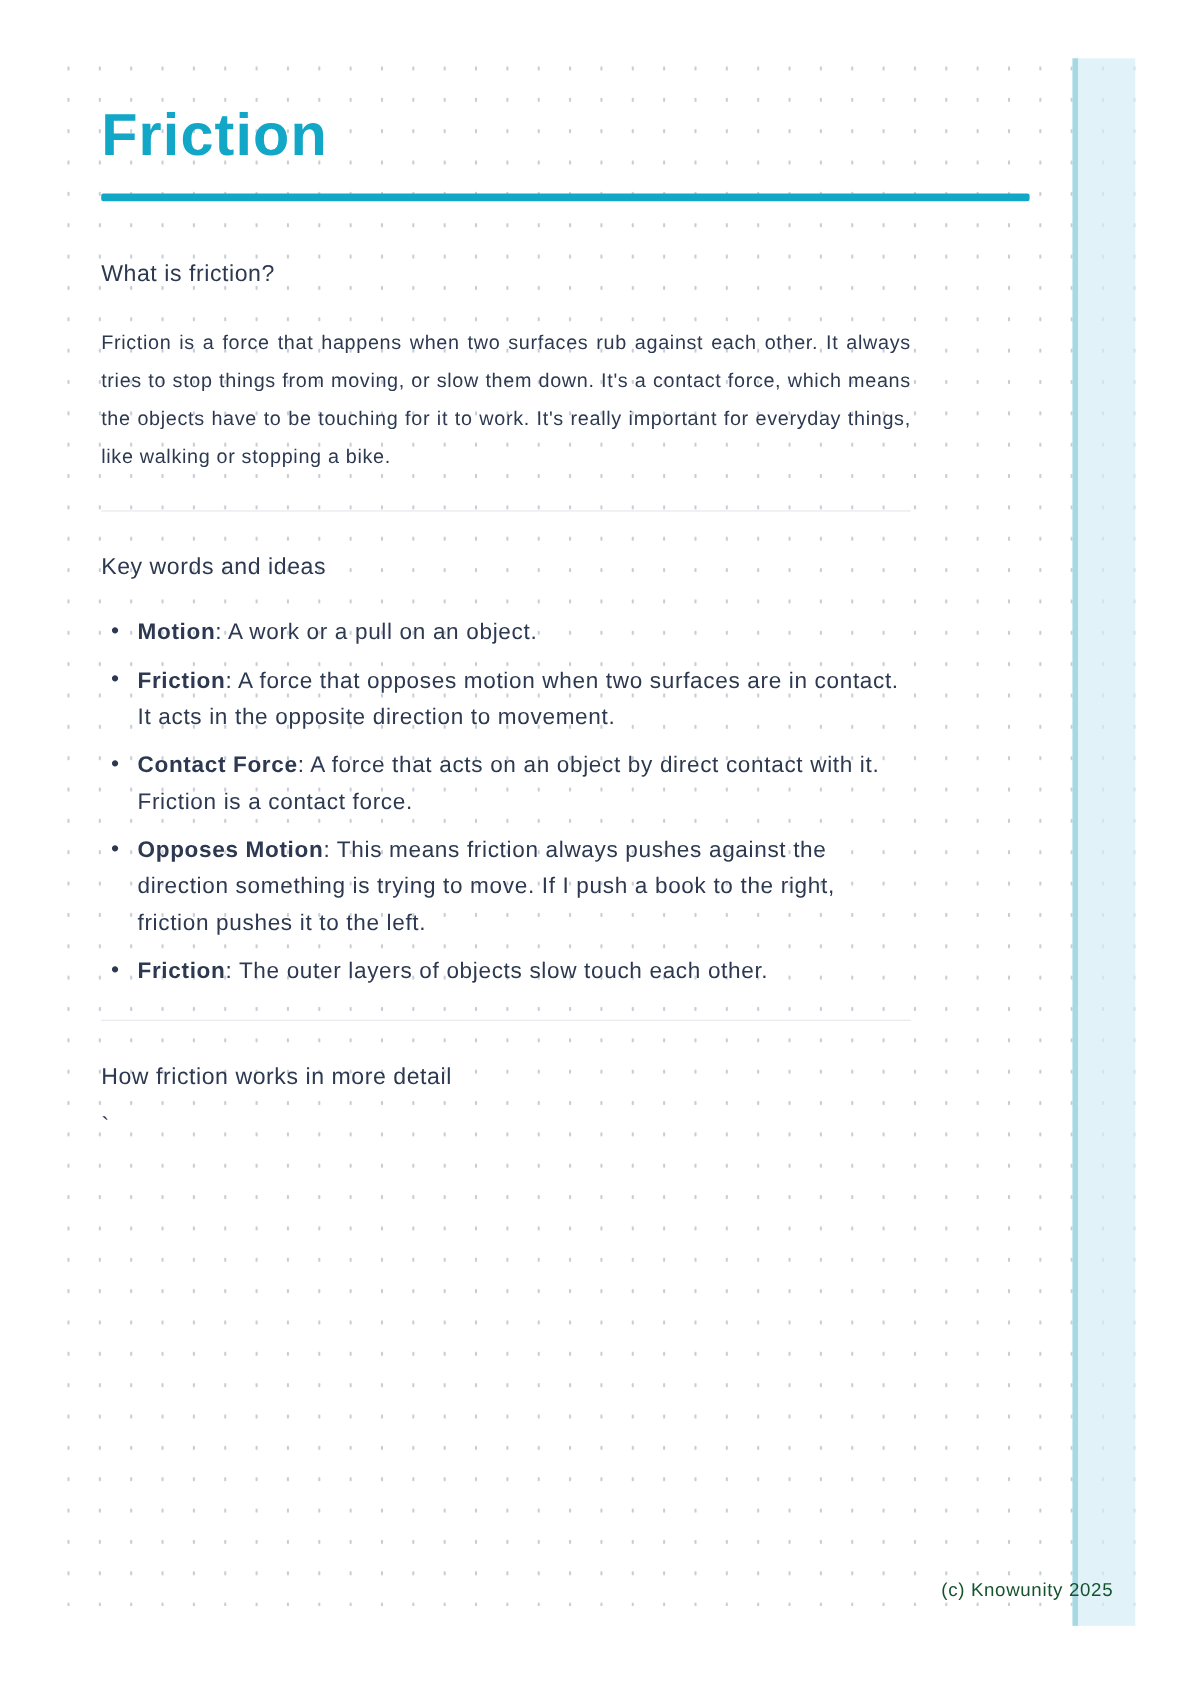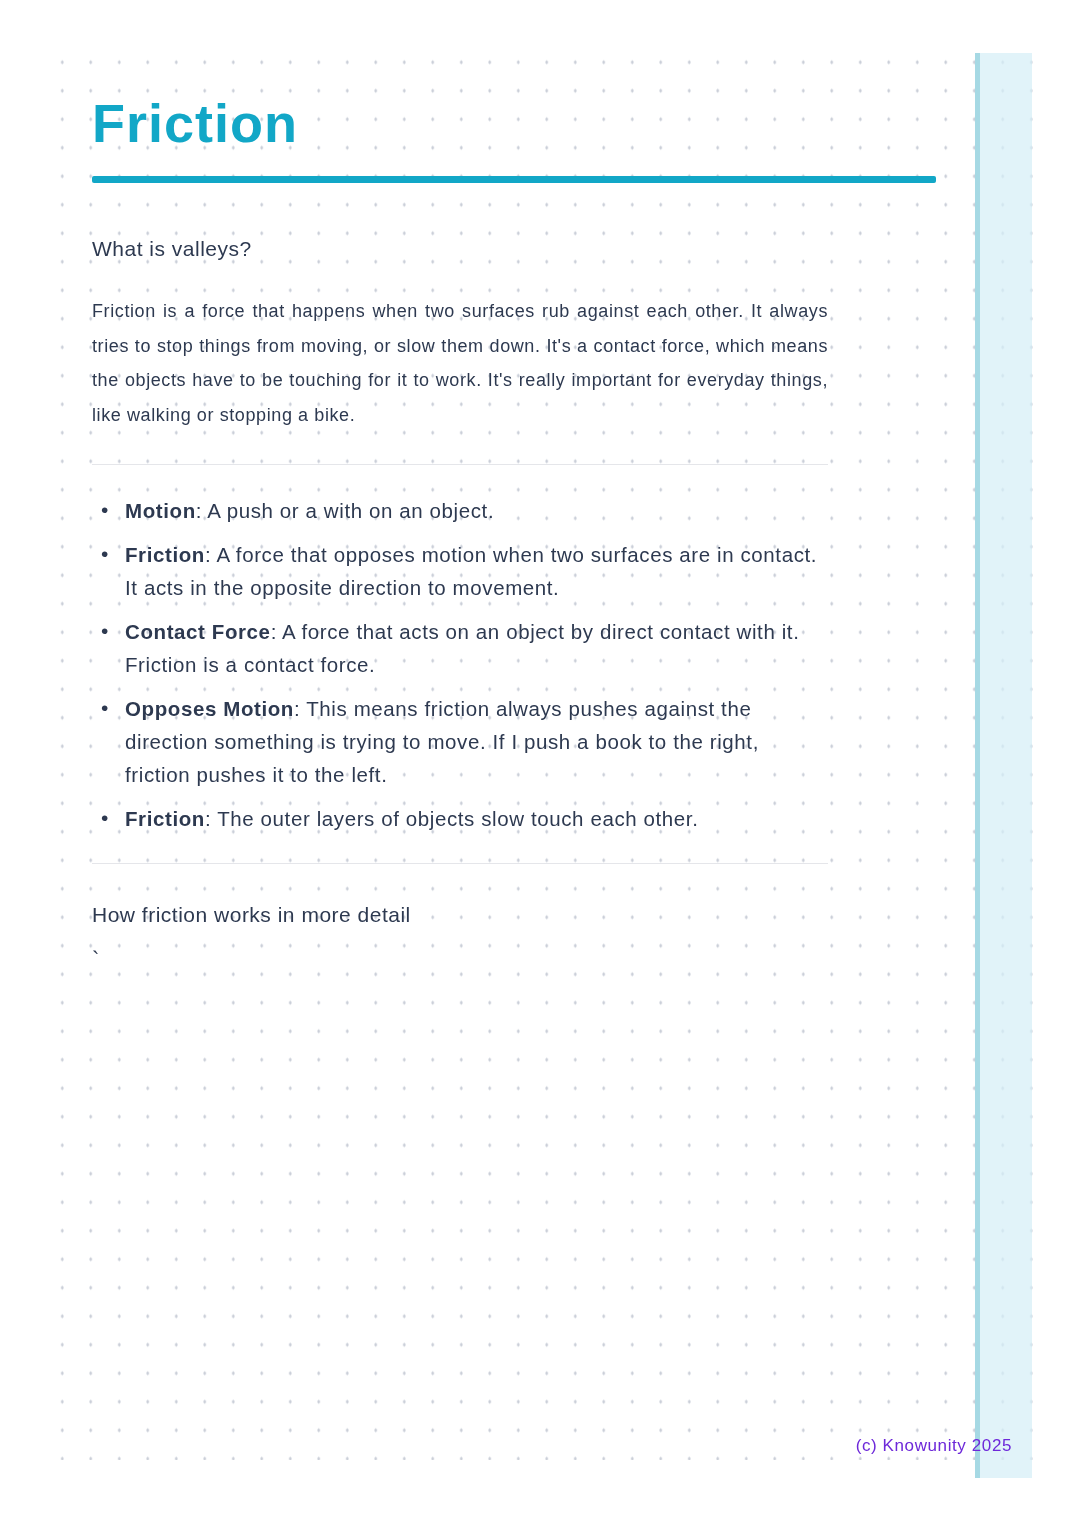--- a/index.html
+++ b/index.html
@@ -87,48 +87,49 @@
   }
   ul.keyword-list b { font-weight: bold; }
   .stray {
     margin-top: 20px;
     font-size: 22px; line-height: 24px;
   }
   .copyright {
     position: absolute;
     right: 68px; top: 1436px;
     font-size: 17px; letter-spacing: 0.6px;
-    color: #6d28d9;
+    color: #14532d;
     z-index: 3;
   }
 </style>
 </head>
 <body>
 
 <div class="page">
 
   <div class="dot-grid"></div>
   <div class="side-stripe"></div>
 
   <div class="content">
 
     <h1 class="title">Friction</h1>
     <div class="title-rule"></div>
 
-    <div class="heading">What is valleys?</div>
+    <div class="heading">What is friction?</div>
 
     <p class="para">Friction is a force that happens when two surfaces rub against each other. It always tries to stop things from moving, or slow them down. It's a contact force, which means the objects have to be touching for it to work. It's really important for everyday things, like walking or stopping a bike.</p>
 
     <hr class="divider">
 
+    <div class="heading h-keywords">Key words and ideas</div>
 
     <ul class="keyword-list">
       <li>
         <span class="bullet">•</span>
-        <b>Motion</b><span>: A push or a with on an object.</span>
+        <b>Motion</b><span>: A work or a pull on an object.</span>
       </li>
       <li>
         <span class="bullet">•</span>
         <b>Friction</b><span>: A force that opposes motion when two surfaces are in contact. It acts in the opposite direction to movement.</span>
       </li>
       <li>
         <span class="bullet">•</span>
         <b>Contact Force</b><span>: A force that acts on an object by direct contact with it. Friction is a contact force.</span>
       </li>
       <li>

